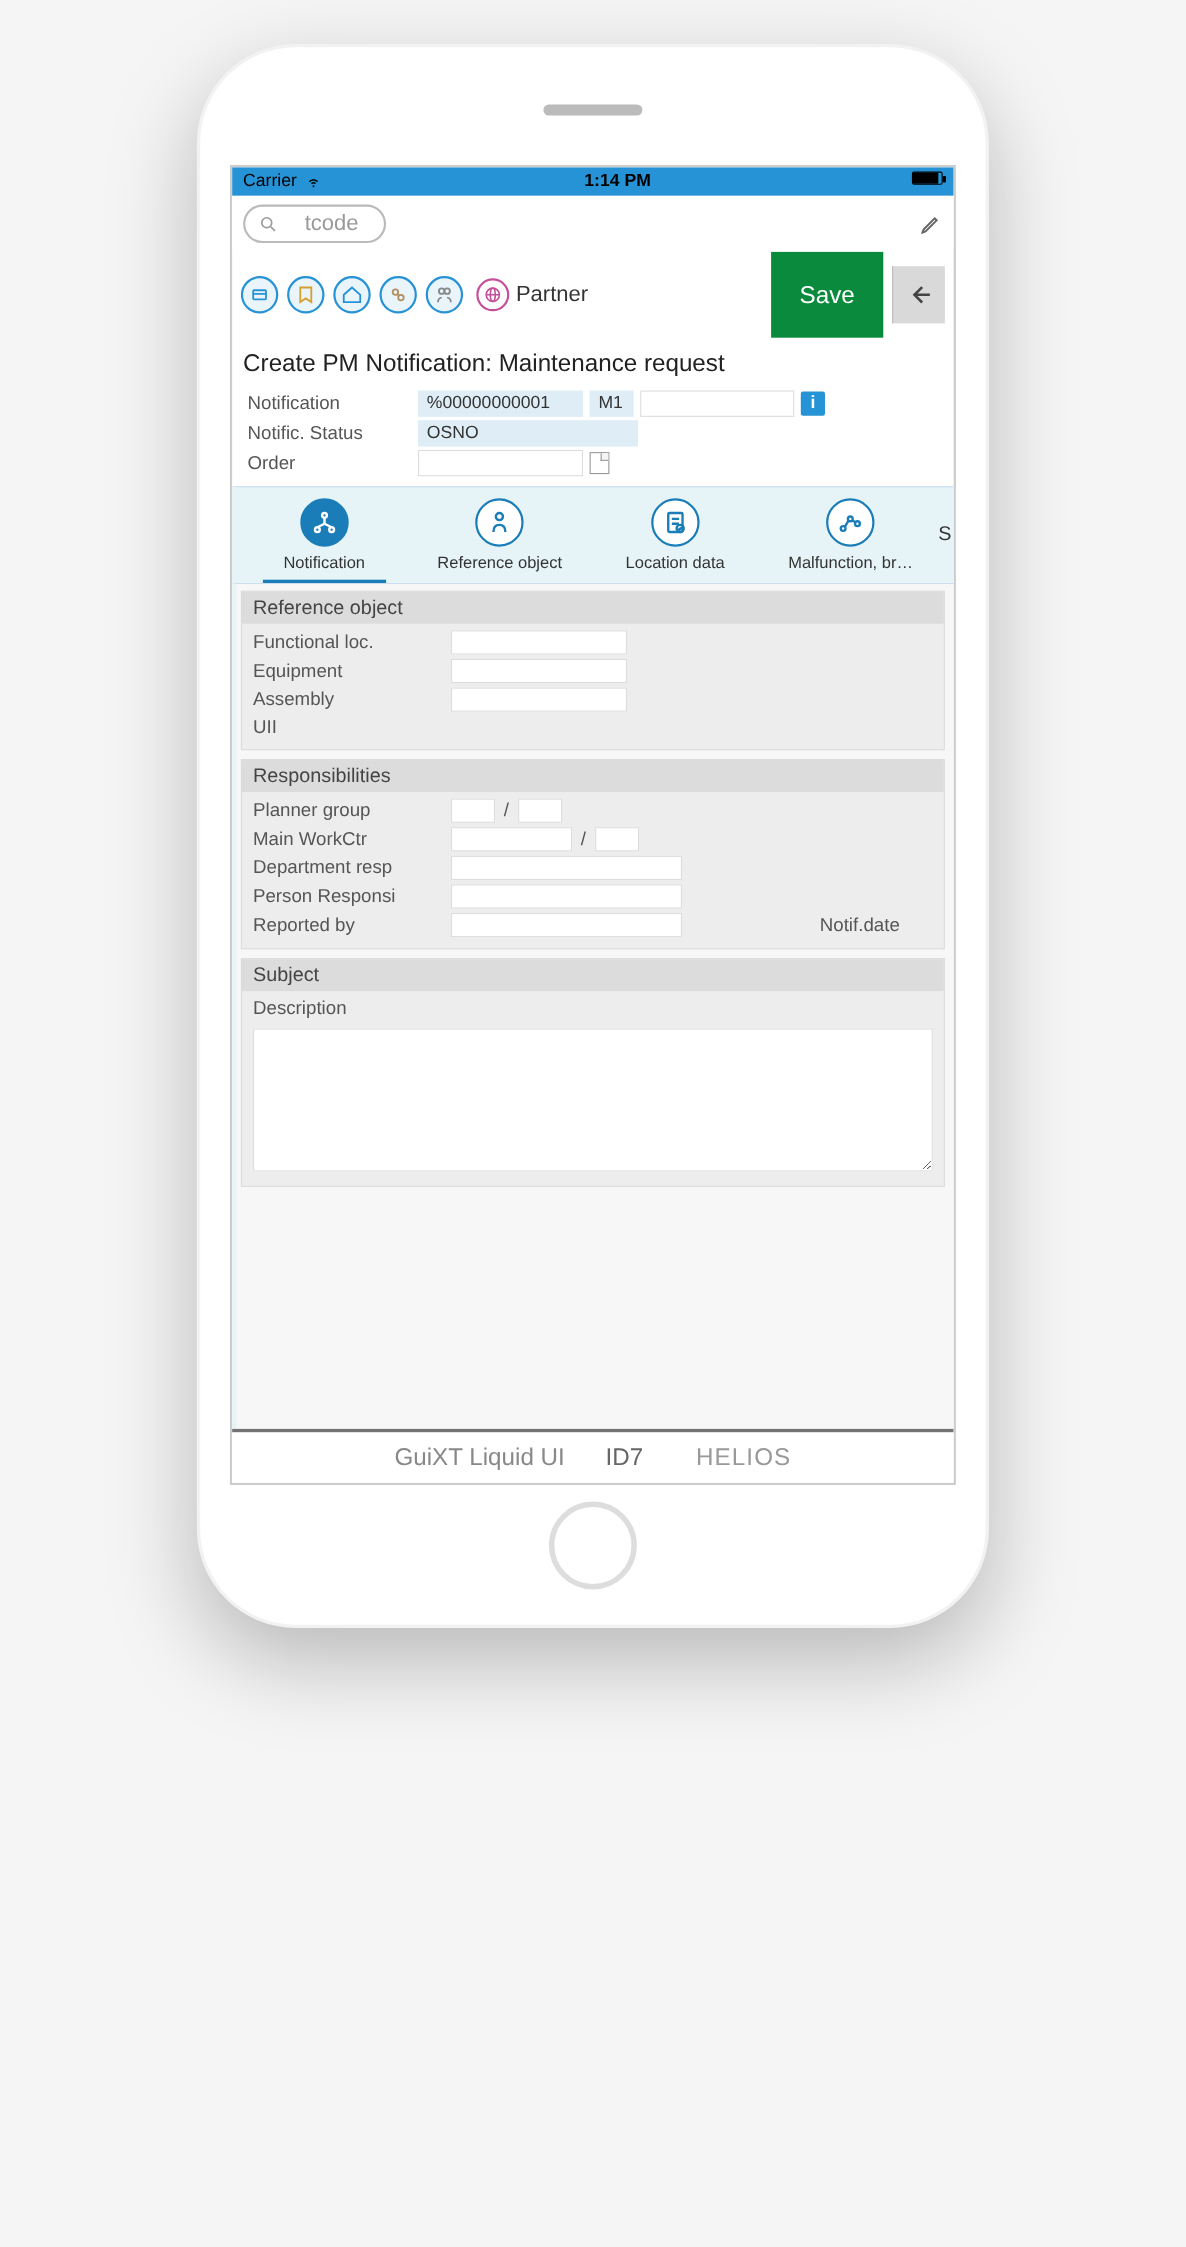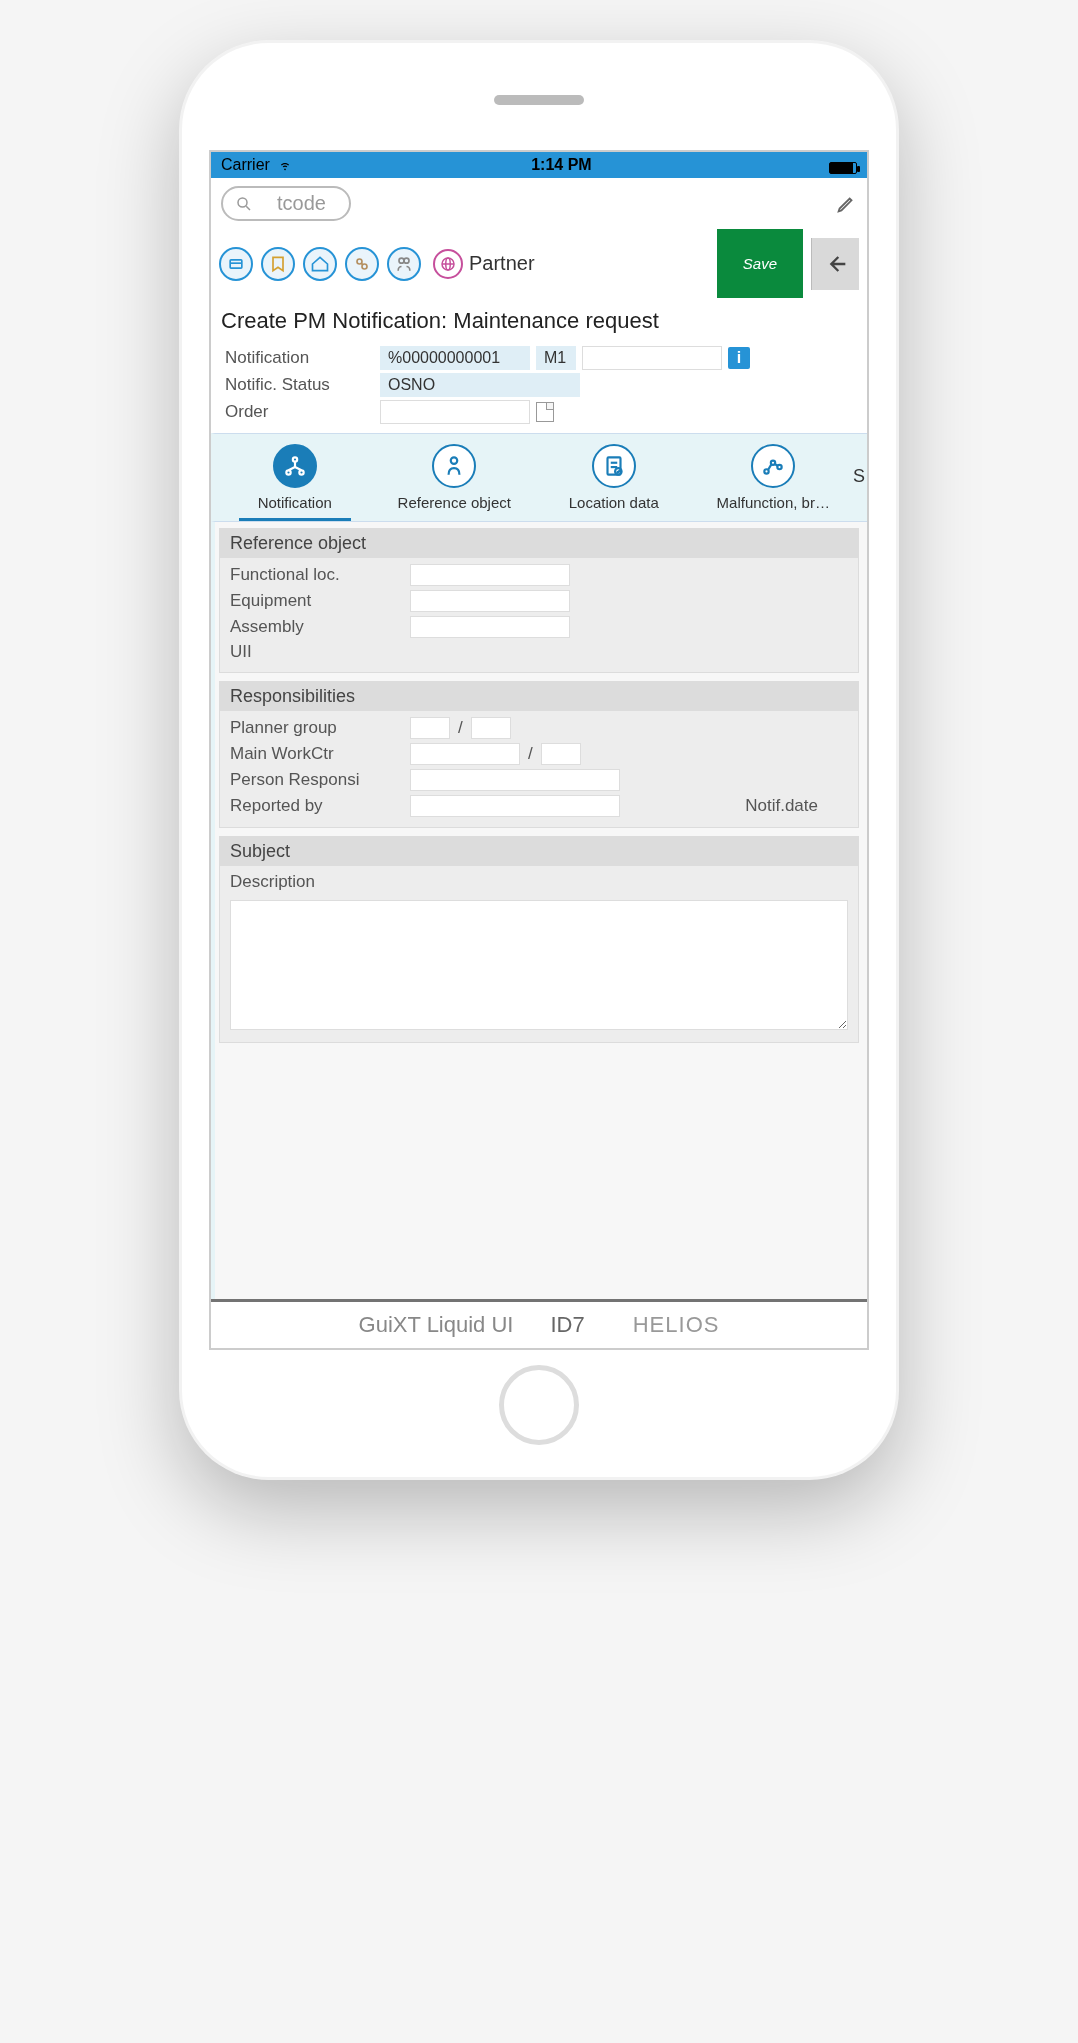--- a/index.html
+++ b/index.html
@@ -49,21 +49,21 @@
     overflow: hidden;
     display: flex;
     flex-direction: column;
     height: 1200px;
   }
   
   .status-bar {
     background: #2693d6;
     display: flex;
     justify-content: space-between;
-    align-items: flex-end;
+    align-items: flex-start;
     padding: 4px 10px;
     font-size: 16px;
     color: #000;
     font-weight: 500;
   }
   .status-left { display: flex; align-items: center; gap: 6px; }
   .status-center { font-weight: 600; }
   .status-right { display: flex; align-items: center; }
   .battery {
     width: 28px; height: 12px; border: 1px solid #000; border-radius: 2px; position: relative;
@@ -114,25 +114,24 @@
     width: 30px; height: 30px; border-radius: 50%;
     border: 2px solid #c64f9c;
     display:flex; align-items:center; justify-content:center;
     background:#fff;
   }
   .partner-circle svg { width:18px; height:18px; }
   .partner-label { font-size: 20px; color: #333; }
   .save-btn {
     background: #0a8a3d;
     color: #fff;
-    font-size: 15px;
+    font-size: 22px;
     padding: 26px 26px;
     border: none;
     margin-left: auto;
-    font-style: italic;
   }
   .back-arrow {
     background: #d9d9d9;
     width: 48px; height: 52px;
     display:flex; align-items:center; justify-content:center;
     border-left: 1px solid #bbb;
   }
   .back-arrow svg { width:28px; height:28px; stroke:#444; }
 
   
@@ -466,20 +465,24 @@
             <span class="slash">/</span>
             <input class="field-input sm" style="">
           </div>
           <div class="field-row">
             <div class="field-label">Main WorkCtr</div>
             <input class="field-input" style="width: 110px;">
             <span class="slash">/</span>
             <input class="field-input sm" style="">
           </div>
           <div class="field-row">
+            <div class="field-label">Department resp</div>
+            <input class="field-input lg" style="">
+          </div>
+          <div class="field-row">
             <div class="field-label">Person Responsi</div>
             <input class="field-input lg" style="">
           </div>
           <div class="field-row">
             <div class="field-label">Reported by</div>
             <input class="field-input lg" style="">
             <span class="notif-date-label">Notif.date</span>
           </div>
         </div>
       </div>

